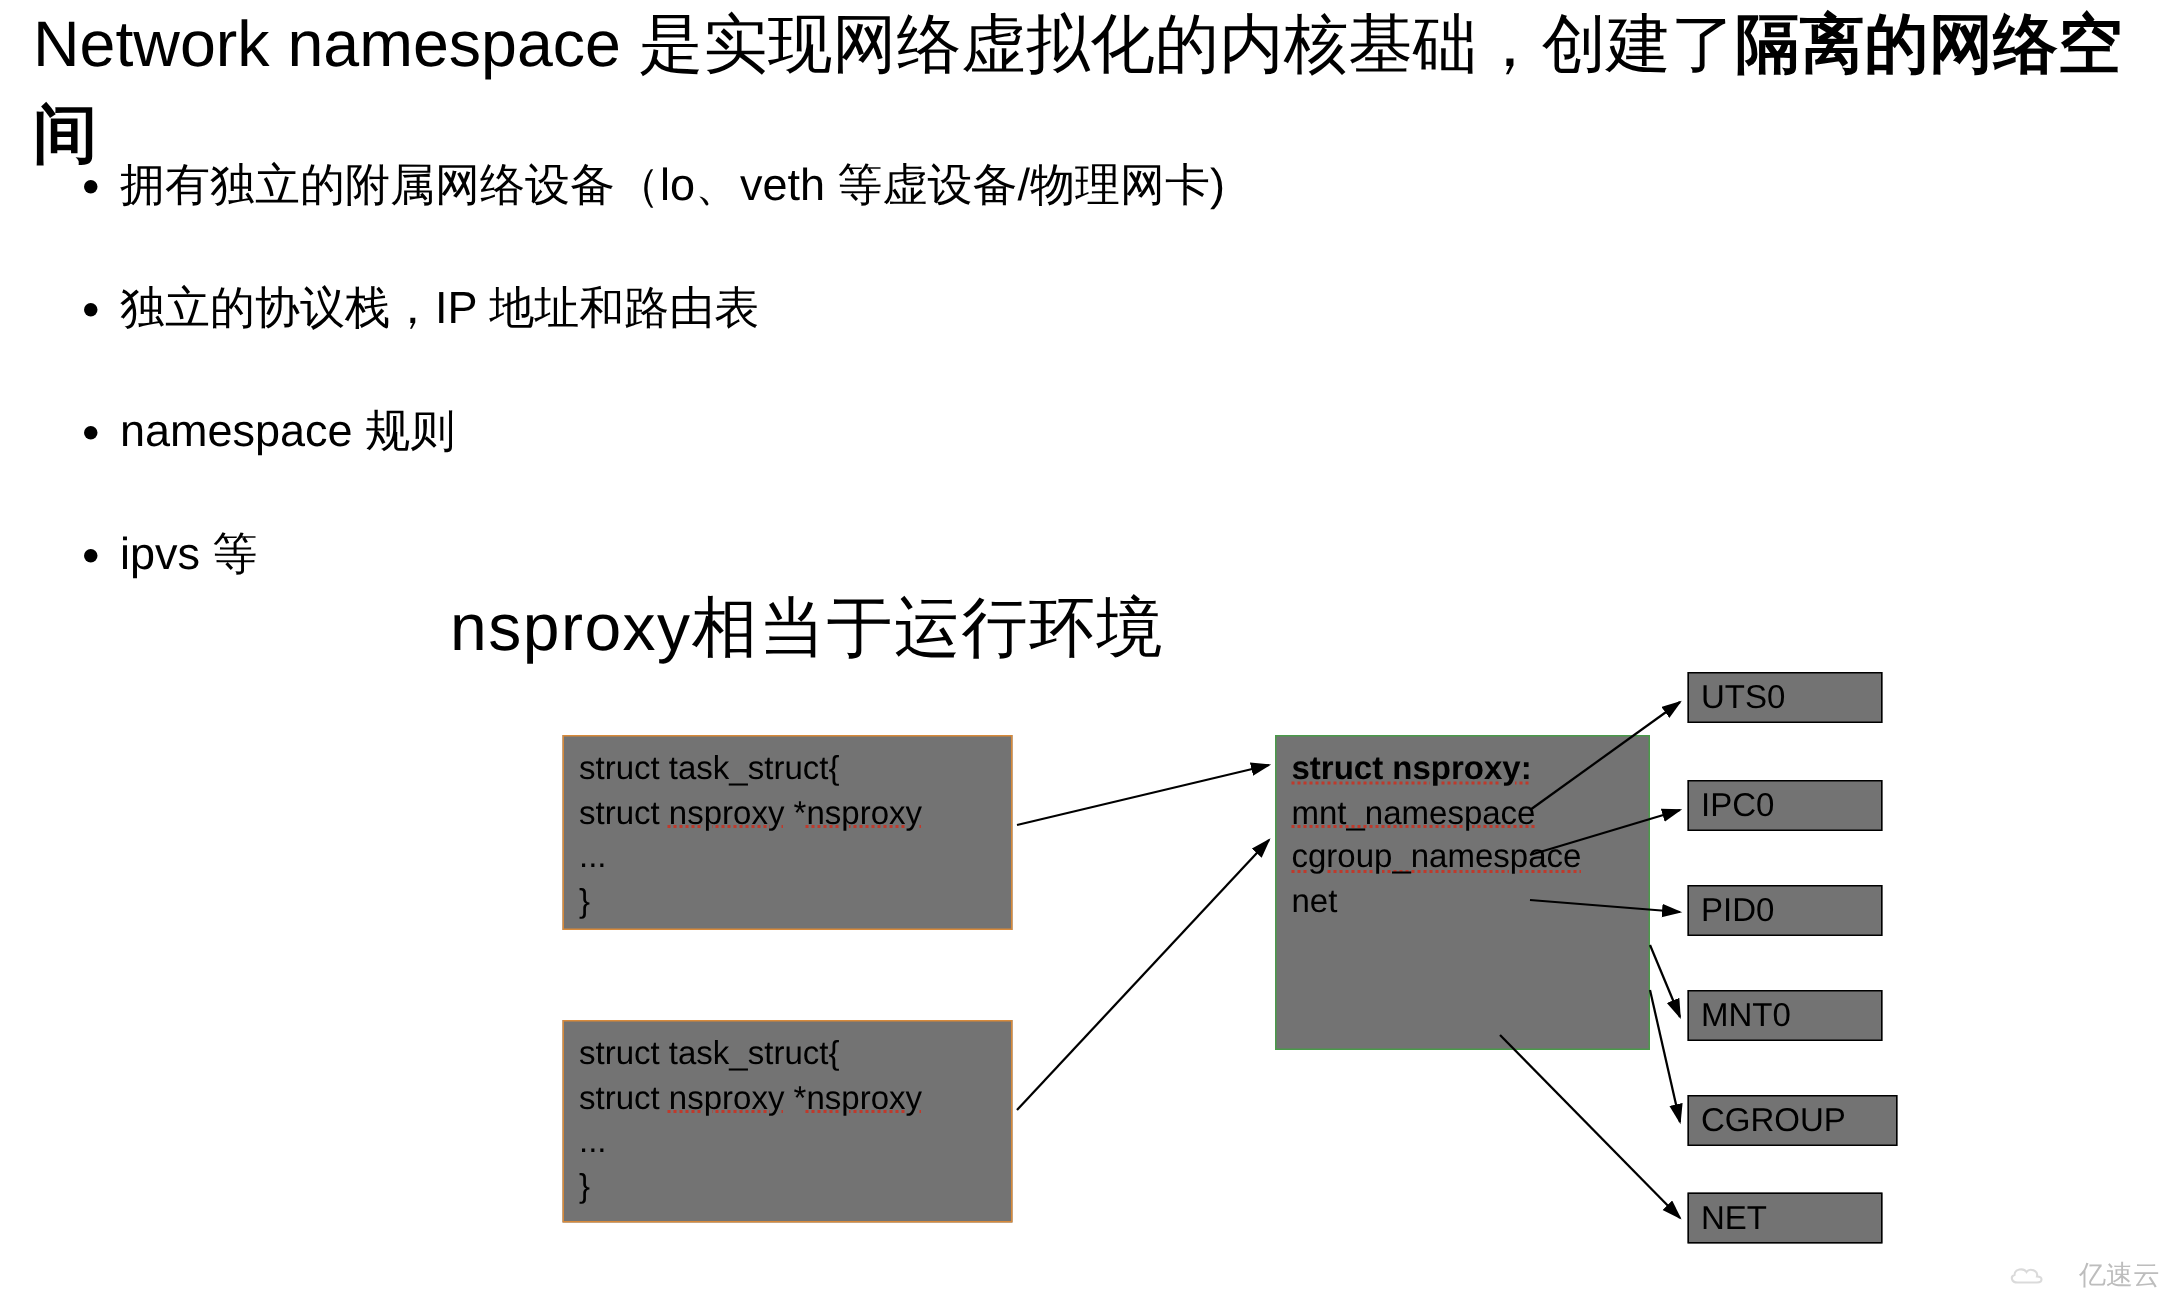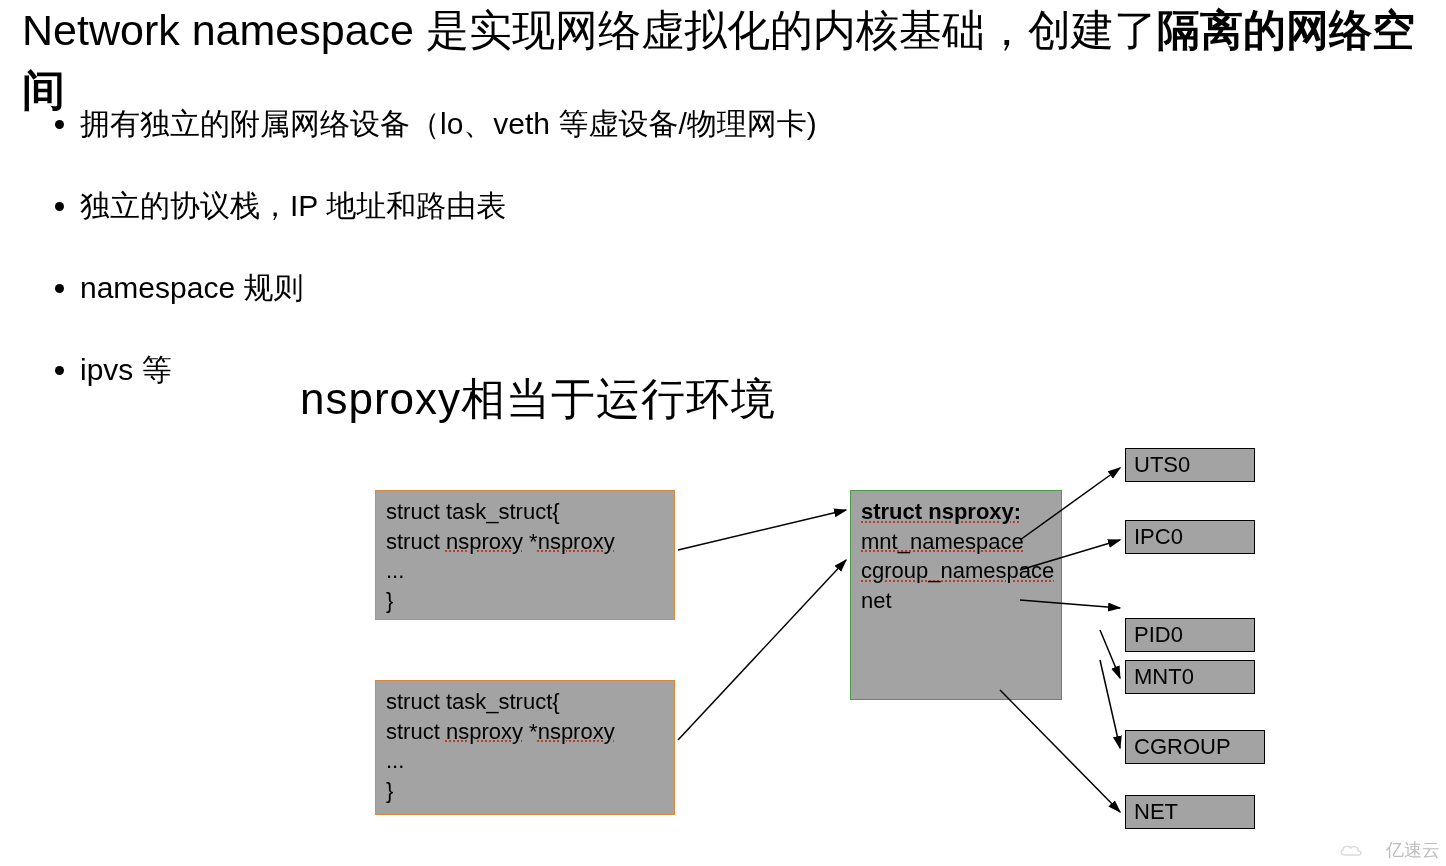--- a/index.html
+++ b/index.html
@@ -32,47 +32,47 @@
     font-size: 30px;
     line-height: 1.2;
     list-style: disc;
     padding-left: 30px;
     margin: 0;
   }
   ul.bullets li { margin: 46px 0; }
   .subtitle {
     position: absolute;
     left: 300px;
-    top: 370px;
+    top: 389px;
     font-size: 44px;
     letter-spacing: 1px;
   }
   
   .box {
     position: absolute;
     border: 1.5px solid;
-    background: #a3a3a3;
+    background: #737373;
     font-family: Arial, "Segoe UI", sans-serif;
     font-size: 22px;
     line-height: 1.35;
     padding: 6px 10px;
     box-sizing: border-box;
   }
   .box-orange { border-color: #d88a3a; }
   .box-green  { border-color: #4a9a4a; }
   .box-black  { border-color: #000; padding: 2px 8px; font-size: 22px; }
 
   .ts1 { left: 375px; top: 490px; width: 300px; height: 130px; }
   .ts2 { left: 375px; top: 680px; width: 300px; height: 135px; }
-  .nsp { left: 850px; top: 490px; width: 212px; height: 210px; }
+  .nsp { left: 850px; top: 490px; width: 250px; height: 210px; }
 
   .ns-box { width: 130px; height: 34px; display:flex; align-items:center; }
   .uts    { left: 1125px; top: 448px; }
   .ipc    { left: 1125px; top: 520px; }
-  .pid    { left: 1125px; top: 618px; }
+  .pid    { left: 1125px; top: 590px; }
   .mnt    { left: 1125px; top: 660px; }
   .cgroup { left: 1125px; top: 730px; width: 140px;}
   .net    { left: 1125px; top: 795px; }
 
   .spell-err {
     text-decoration-line: underline;
     text-decoration-style: dotted;
     text-decoration-color: #c0392b;
     text-decoration-thickness: 1.5px;
     text-underline-offset: 2px;

